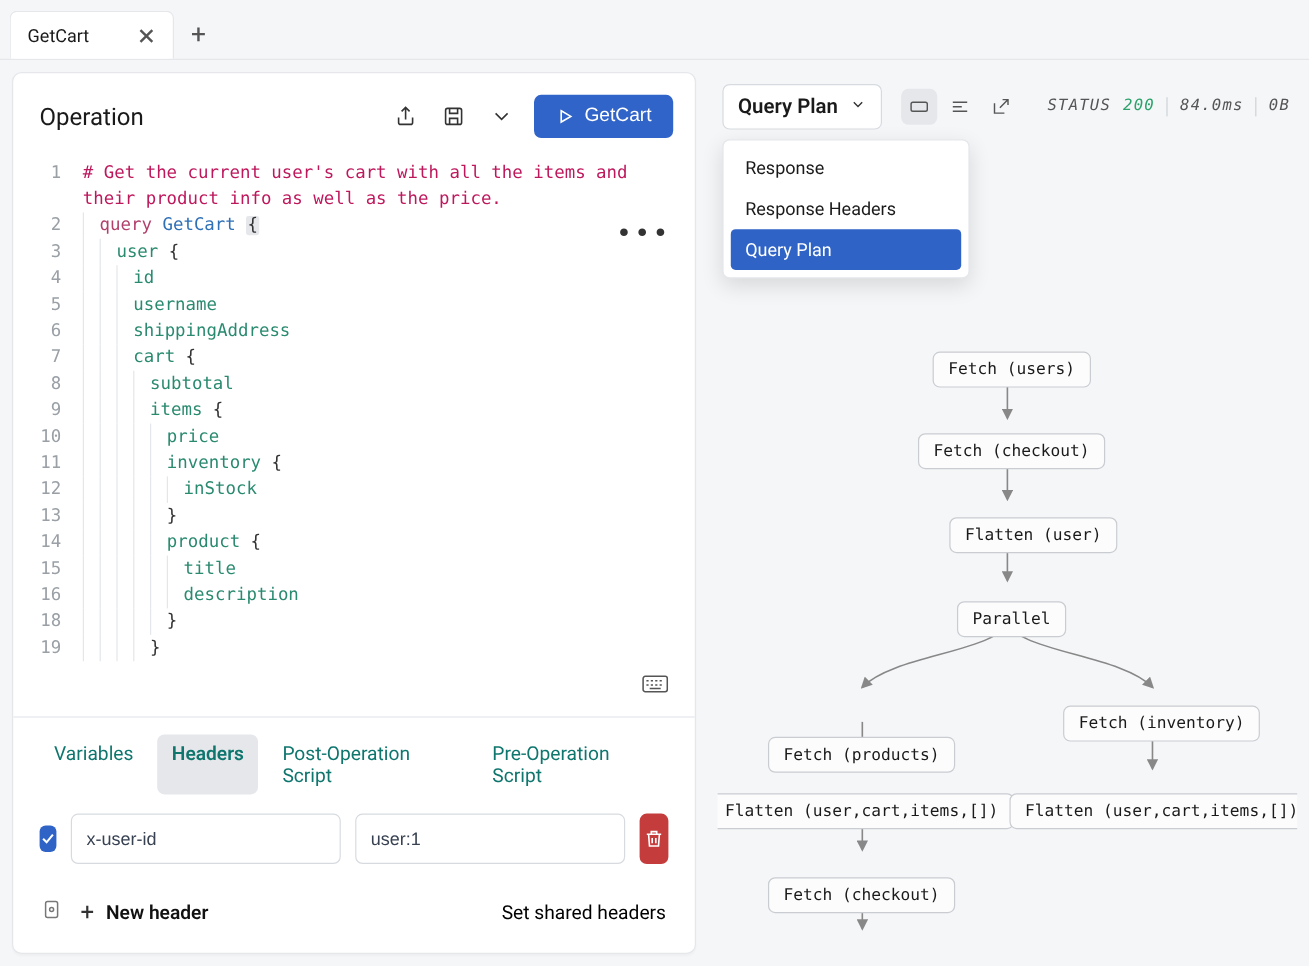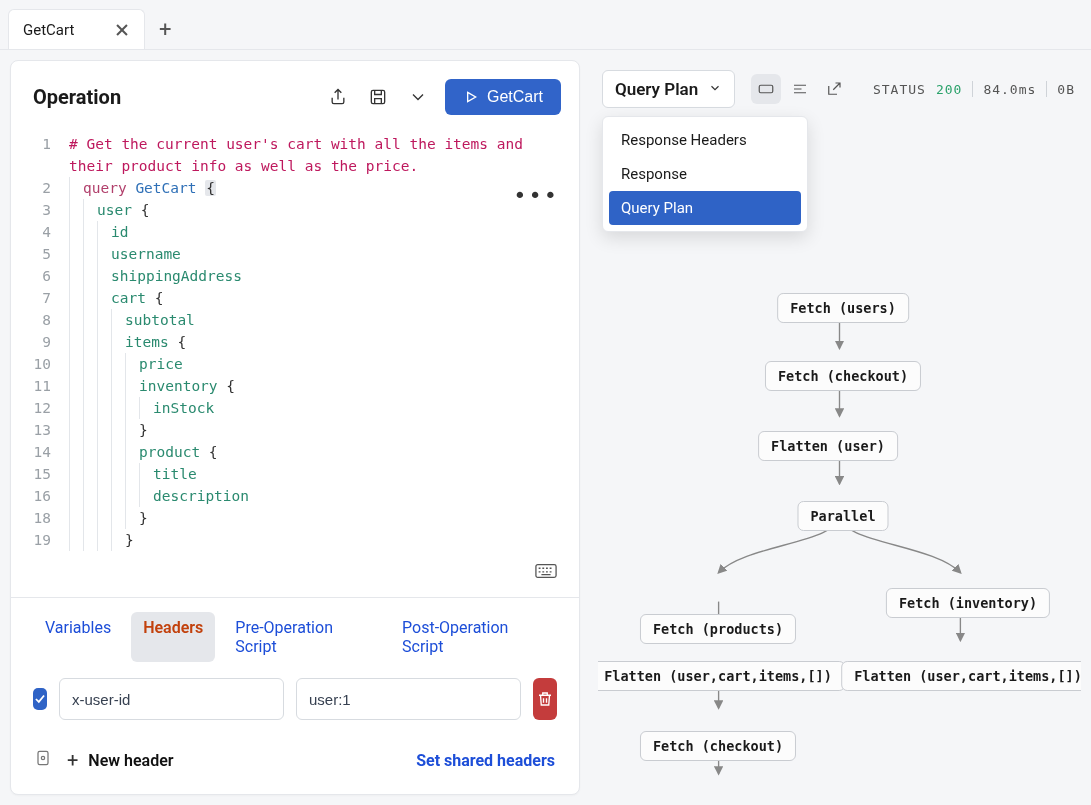--- a/index.html
+++ b/index.html
@@ -37,21 +37,21 @@
   }
   .tab-close::before{ transform:rotate(45deg);} .tab-close::after{ transform:rotate(-45deg);}
   .new-tab { width:40px; display:flex; align-items:center; justify-content:center; font-size:22px; color:#555; cursor:pointer; height:40px;}
   .workspace { display:flex; gap:18px; padding:10px 10px 10px 10px; height:calc(100% - 50px); }
   .left-panel {
     background:#fff; border:1px solid #e5e7eb; border-radius:8px;
     width: 570px; display:flex; flex-direction:column; overflow:hidden;
     box-shadow: 0 1px 2px rgba(0,0,0,0.03);
   }
   .op-header { display:flex; align-items:center; justify-content:space-between; padding:18px 18px 10px 22px; }
-  .op-title { font-size:20px; font-weight:700; }
+  .op-title { font-size:20px; font-weight:400; }
   .op-actions { display:flex; align-items:center; gap:14px; }
   .icon-btn { width:26px; height:26px; display:flex; align-items:center; justify-content:center; color:#333; cursor:pointer; border-radius:4px;}
   .icon-btn svg { width:20px; height:20px; stroke:#333; fill:none; stroke-width:1.6; }
   .run-btn {
     background:#3164c9; color:#fff; border:none; border-radius:6px;
     padding:9px 18px; font-size:16px; font-weight:500; display:flex; align-items:center; gap:8px; cursor:pointer;
   }
   .run-btn svg { width:16px; height:16px; fill:none; stroke:#fff; stroke-width:2; }
   .editor { flex:1; overflow:auto; padding:8px 0 8px 0; position:relative; font-family: "SF Mono", Menlo, Consolas, monospace; font-size:14.5px; line-height:22px; }
   .line { display:flex; }
@@ -61,56 +61,56 @@
   .tok-comment { color:#be185d; }
   .tok-kw { color:#b13f6b; }
   .tok-op { color:#2f70b7; }
   .tok-field { color:#2a8a6f; }
   .tok-punc { color:#333; }
   .hl-brace { background:#e5e7eb; border-radius:2px; padding:0 1px;}
   .ellipsis { position:absolute; right:20px; top:60px; font-size:22px; letter-spacing:2px; color:#333; cursor:pointer;}
   .kbd-icon { position:absolute; right:22px; bottom:12px; }
   .kbd-icon svg{ width:22px; height:16px; stroke:#555; fill:none; stroke-width:1.4;}
   .bottom-tabs { border-top:1px solid #e5e7eb; padding:14px 22px 0 22px; display:flex; gap:8px; font-size:16px;}
-  .btab { padding:6px 12px; border-radius:6px; color:#1d4ed8; cursor:pointer;}
-  .btab.active { background:#e5e7eb; color:#c2410c; font-weight:600;}
+  .btab { padding:6px 12px; border-radius:6px; color:#0f766e; cursor:pointer;}
+  .btab.active { background:#e5e7eb; color:#0f766e; font-weight:600;}
   .headers-area { padding:16px 22px 8px 22px; display:flex; align-items:center; gap:12px;}
   .chk { width:22px; height:22px; border-radius:5px; background:#2f63c6; display:flex; align-items:center; justify-content:center; cursor:pointer;}
   .chk svg{ width:14px; height:14px; stroke:#fff; stroke-width:3; fill:none;}
   .hinput { flex:1; border:1px solid #d7dbe0; border-radius:6px; height:42px; padding:0 12px; font-size:15px; color:#374151;}
   .del-btn { width:40px; height:42px; background:#c43c3c; border-radius:6px; display:flex; align-items:center; justify-content:center; cursor:pointer;}
   .del-btn svg{ width:18px; height:18px; stroke:#fff; fill:none; stroke-width:1.8;}
   .headers-footer { display:flex; align-items:center; justify-content:space-between; padding:20px 24px 22px 22px;}
   .new-header { display:flex; align-items:center; gap:10px; font-weight:600; font-size:16px; cursor:pointer; color:#111;}
   .new-header .plus{ font-size:20px; font-weight:400; color:#333;}
-  .shared-link { color:#1d4ed8; font-weight:700; font-size:16px; cursor:pointer;}
+  .shared-link { color:#000000; font-weight:400; font-size:16px; cursor:pointer;}
   .secret-icon{ color:#777; margin-right:14px;}
   .secret-icon svg{width:20px;height:20px;stroke:#777;fill:none;stroke-width:1.5;}
 
   .right-panel { flex:1; display:flex; flex-direction:column; position:relative;}
   .rp-header { display:flex; align-items:center; gap:10px; padding:10px 6px 10px 4px;}
   .dropdown-trigger {
     border:1px solid #d7dbe0; background:#fff; border-radius:6px; padding:8px 12px;
     display:flex; align-items:center; gap:10px; font-size:17px; font-weight:600; cursor:pointer;
   }
   .chevron svg{width:14px;height:14px;stroke:#333;fill:none;stroke-width:2;}
   .view-toggles{ display:flex; gap:4px; margin-left:6px;}
   .vt { width:30px; height:30px; display:flex; align-items:center; justify-content:center; border-radius:6px; cursor:pointer;}
   .vt.active{ background:#e5e7eb;}
   .vt svg{width:18px;height:18px;stroke:#555;fill:none;stroke-width:1.6;}
-  .status-block{ margin-left:auto; display:flex; align-items:flex-end; gap:10px; font-family:"SF Mono",Menlo,monospace; font-size:13px; color:#555; letter-spacing:1px;}
+  .status-block{ margin-left:auto; display:flex; align-items:flex-start; gap:10px; font-family:"SF Mono",Menlo,monospace; font-size:13px; color:#555; letter-spacing:1px;font-style:italic;}
   .status-block .code200{ color:#2ba26b;}
   .divider{ width:1px; height:16px; background:#cfd3d8;}
   .dropdown-menu {
     position:absolute; top:56px; left:4px; width:206px; background:#fff; border:1px solid #e5e7eb;
     border-radius:6px; box-shadow:0 6px 18px rgba(0,0,0,0.12); padding:6px; z-index:20;
   }
   .dm-item{ padding:8px 12px; border-radius:4px; font-size:15px; cursor:pointer;}
   .dm-item.sel{ background:#2f63c6; color:#fff;}
-  .plan-canvas{ flex:1; position:relative; overflow:hidden;font-weight:bold; }
+  .plan-canvas{ flex:1; position:relative; overflow:hidden; }
   .plan-svg{ position:absolute; inset:0; width:100%; height:100%; }
   .node {
     position:absolute; border:1px solid #c9ccd1; background:#fcfcfc; border-radius:6px;
     padding:6px 12px; font-family:"SF Mono",Menlo,monospace; font-size:13.5px; white-space:nowrap;
     transform:translate(-50%,-50%);
   }
 </style>
 </head>
 <body>
 
@@ -258,22 +258,22 @@
         <svg viewBox="0 0 24 16">
             <rect x="1" y="1" width="22" height="14" rx="2"></rect>
             <path d="M4 5h2M8 5h2M12 5h2M16 5h2M4 9h2M8 9h2M12 9h2M16 9h2M7 12h10"></path>
           </svg>
       </div>
     </div>
 
     <div class="bottom-tabs">
       <div class="btab">Variables</div>
       <div class="btab active">Headers</div>
+      <div class="btab">Post-Operation Script</div>
       <div class="btab">Pre-Operation Script</div>
-      <div class="btab">Post-Operation Script</div>
     </div>
 
     <div class="headers-area">
       <div class="chk">
         <svg viewBox="0 0 24 24">
             <path d="M5 12l5 5 9-11"></path>
           </svg>
       </div>
       <input class="hinput" value="x-user-id" style="">
       <input class="hinput" value="user:1" style="">
@@ -330,22 +330,22 @@
         <span>STATUS</span>
         <span class="code200">200</span>
         <span class="divider"></span>
         <span>84.0ms</span>
         <span class="divider"></span>
         <span>0B</span>
       </div>
     </div>
 
     <div class="dropdown-menu">
+      <div class="dm-item">Response</div>
       <div class="dm-item">Response Headers</div>
-      <div class="dm-item">Response</div>
       <div class="dm-item sel">Query Plan</div>
     </div>
 
     <div class="plan-canvas">
       <svg class="plan-svg" viewBox="0 0 490 700">
         <defs>
           <marker id="arr" viewBox="0 0 10 10" refX="8" refY="5" markerWidth="7" markerHeight="7" orient="auto">
             <path d="M0 0 L10 5 L0 10 z" fill="#888"></path>
           </marker>
         </defs>
@@ -356,21 +356,21 @@
           <path d="M245 410 C245 440, 150 440, 120 470"></path>
           <path d="M245 410 C245 440, 340 440, 370 470"></path>
           <line x1="120" y1="500" x2="120" y2="540"></line>
           <line x1="370" y1="500" x2="370" y2="540"></line>
           <line x1="120" y1="575" x2="120" y2="610"></line>
           <line x1="120" y1="644" x2="120" y2="678"></line>
         </g>
       </svg>
       <div class="node" style="left:245px; top:190px">Fetch (users)</div>
       <div class="node" style="left:245px; top:258px">Fetch (checkout)</div>
-      <div class="node" style="left:230px; top:328px">Flatten (user)</div>
+      <div class="node" style="left:263px; top:328px">Flatten (user)</div>
       <div class="node" style="left:245px; top:398px">Parallel</div>
       <div class="node" style="left:120px; top:511px">Fetch (products)</div>
       <div class="node" style="left:370px; top:485px">Fetch (inventory)</div>
       <div class="node" style="left:120px; top:558px">Flatten (user,cart,items,[])</div>
       <div class="node" style="left:370px; top:558px">Flatten (user,cart,items,[])</div>
       <div class="node" style="left:120px; top:628px">Fetch (checkout)</div>
 
     </div>
   </div>
 </div>

